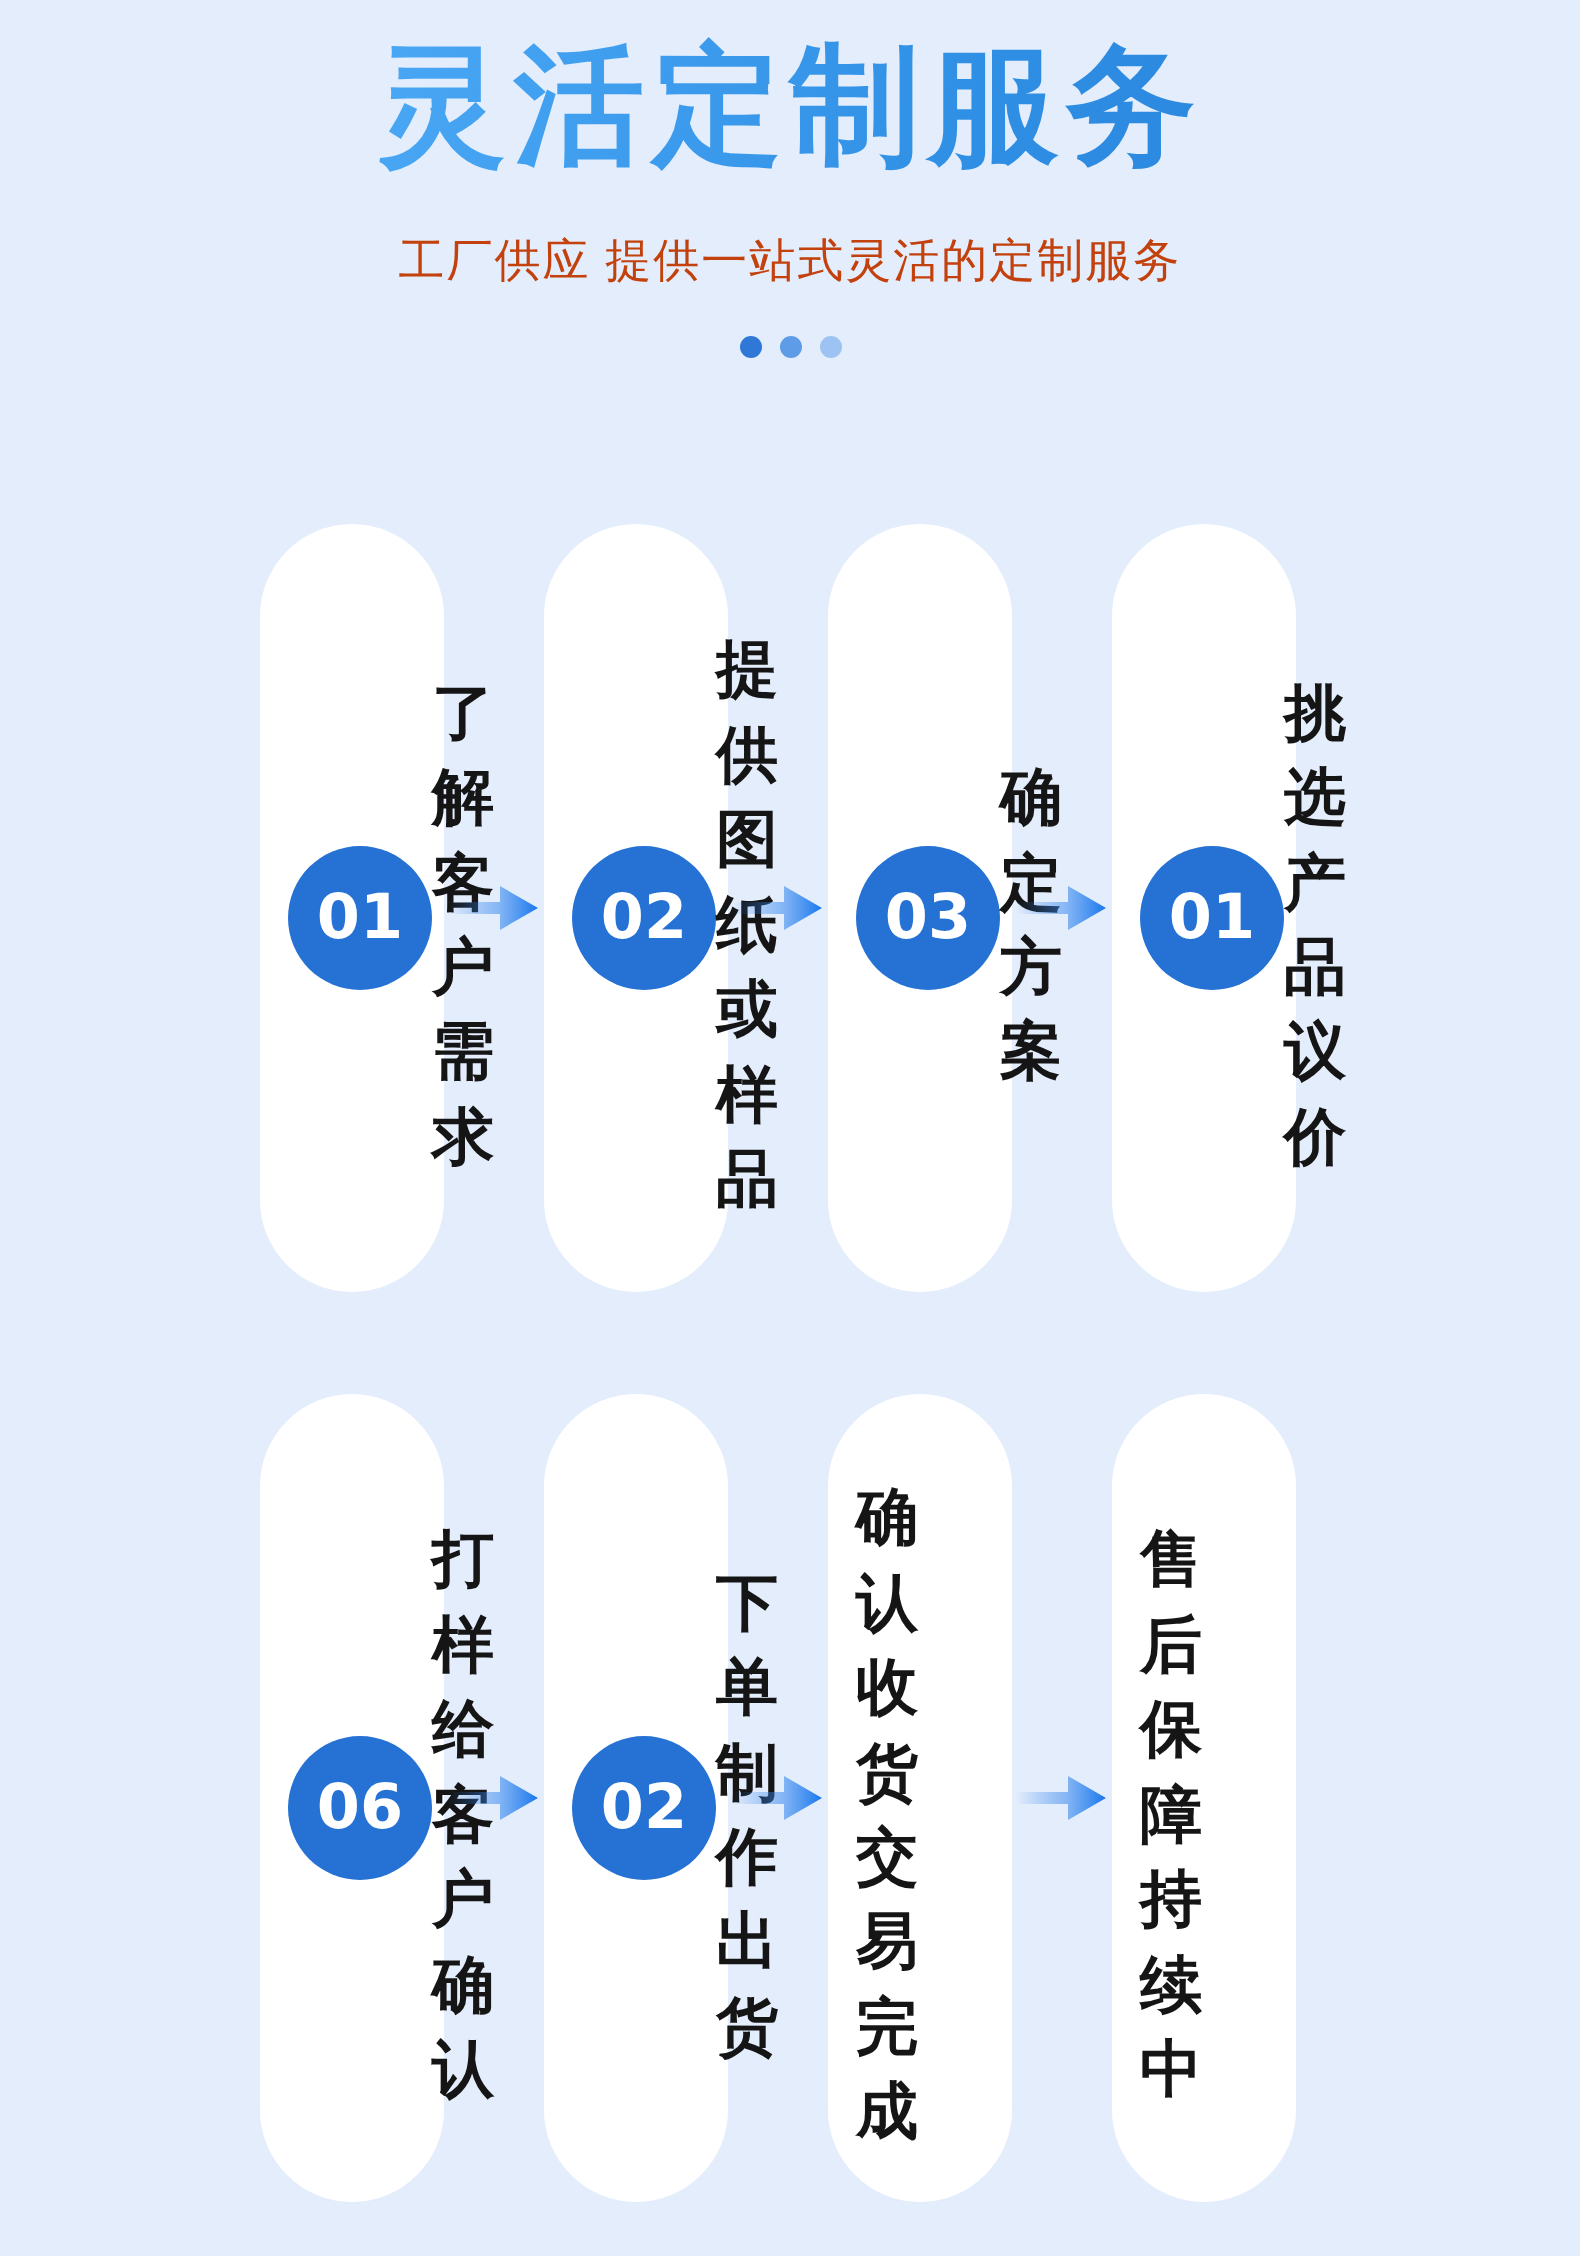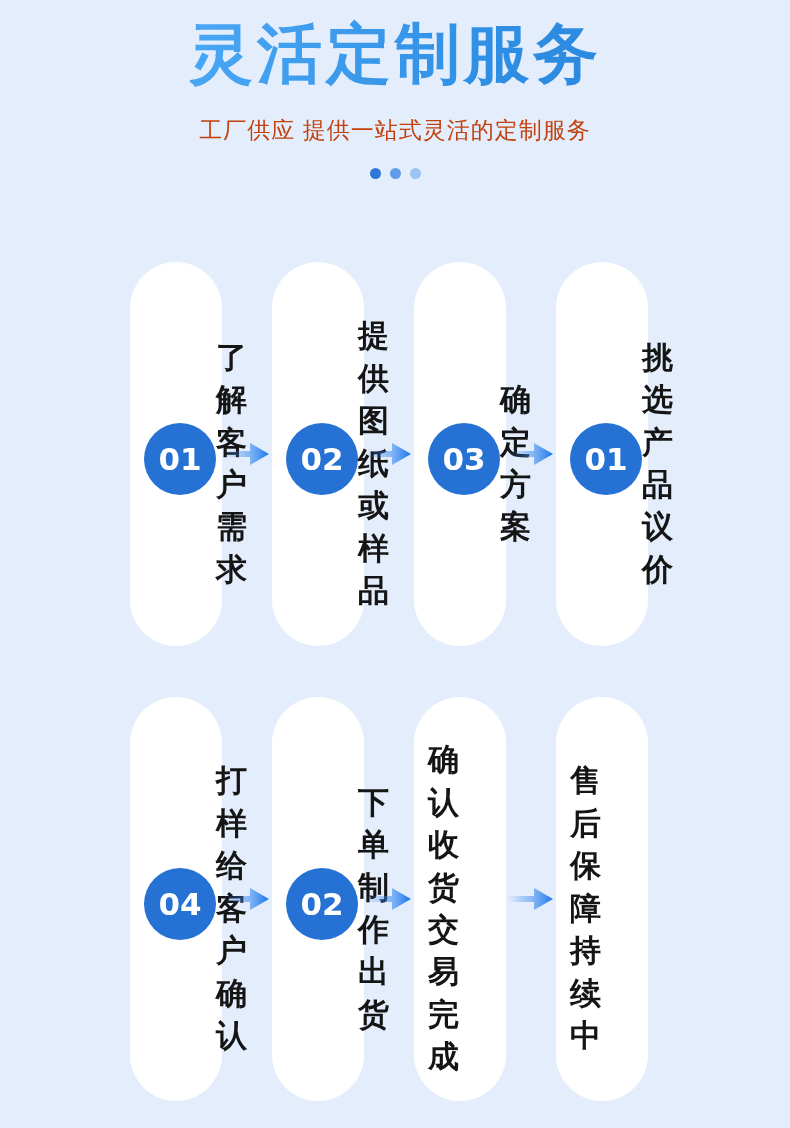--- a/index.html
+++ b/index.html
@@ -215,21 +215,21 @@
         <span>议</span>
         <span>价</span>
       </div>
   </div>
 
 </div>
 
 <div class="row row-2">
 
   <div class="card">
-    <div class="badge">04</div>
+    <div class="badge">06</div>
     <div class="card-text">
         <span>打</span>
         <span>样</span>
         <span>给</span>
         <span>客</span>
         <span>户</span>
         <span>确</span>
         <span>认</span>
       </div>
   </div>

